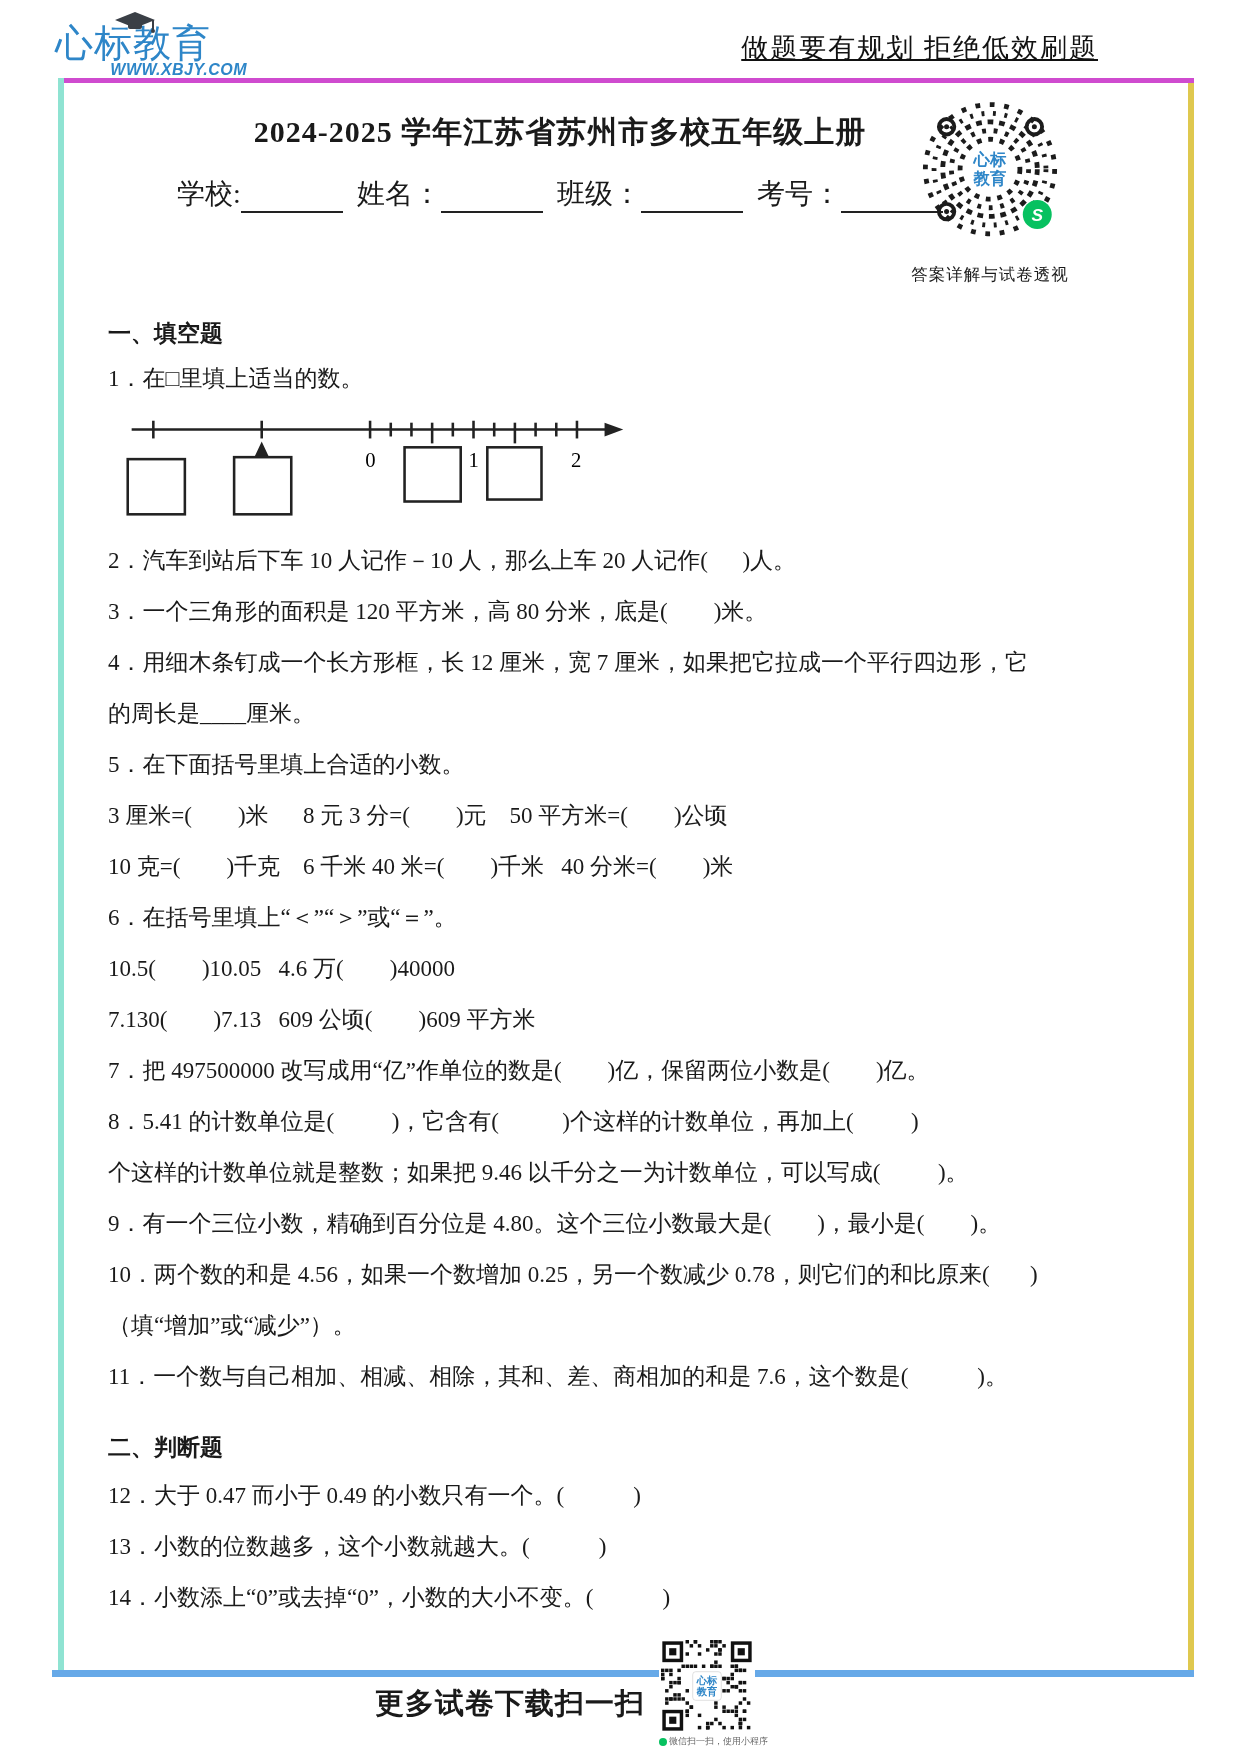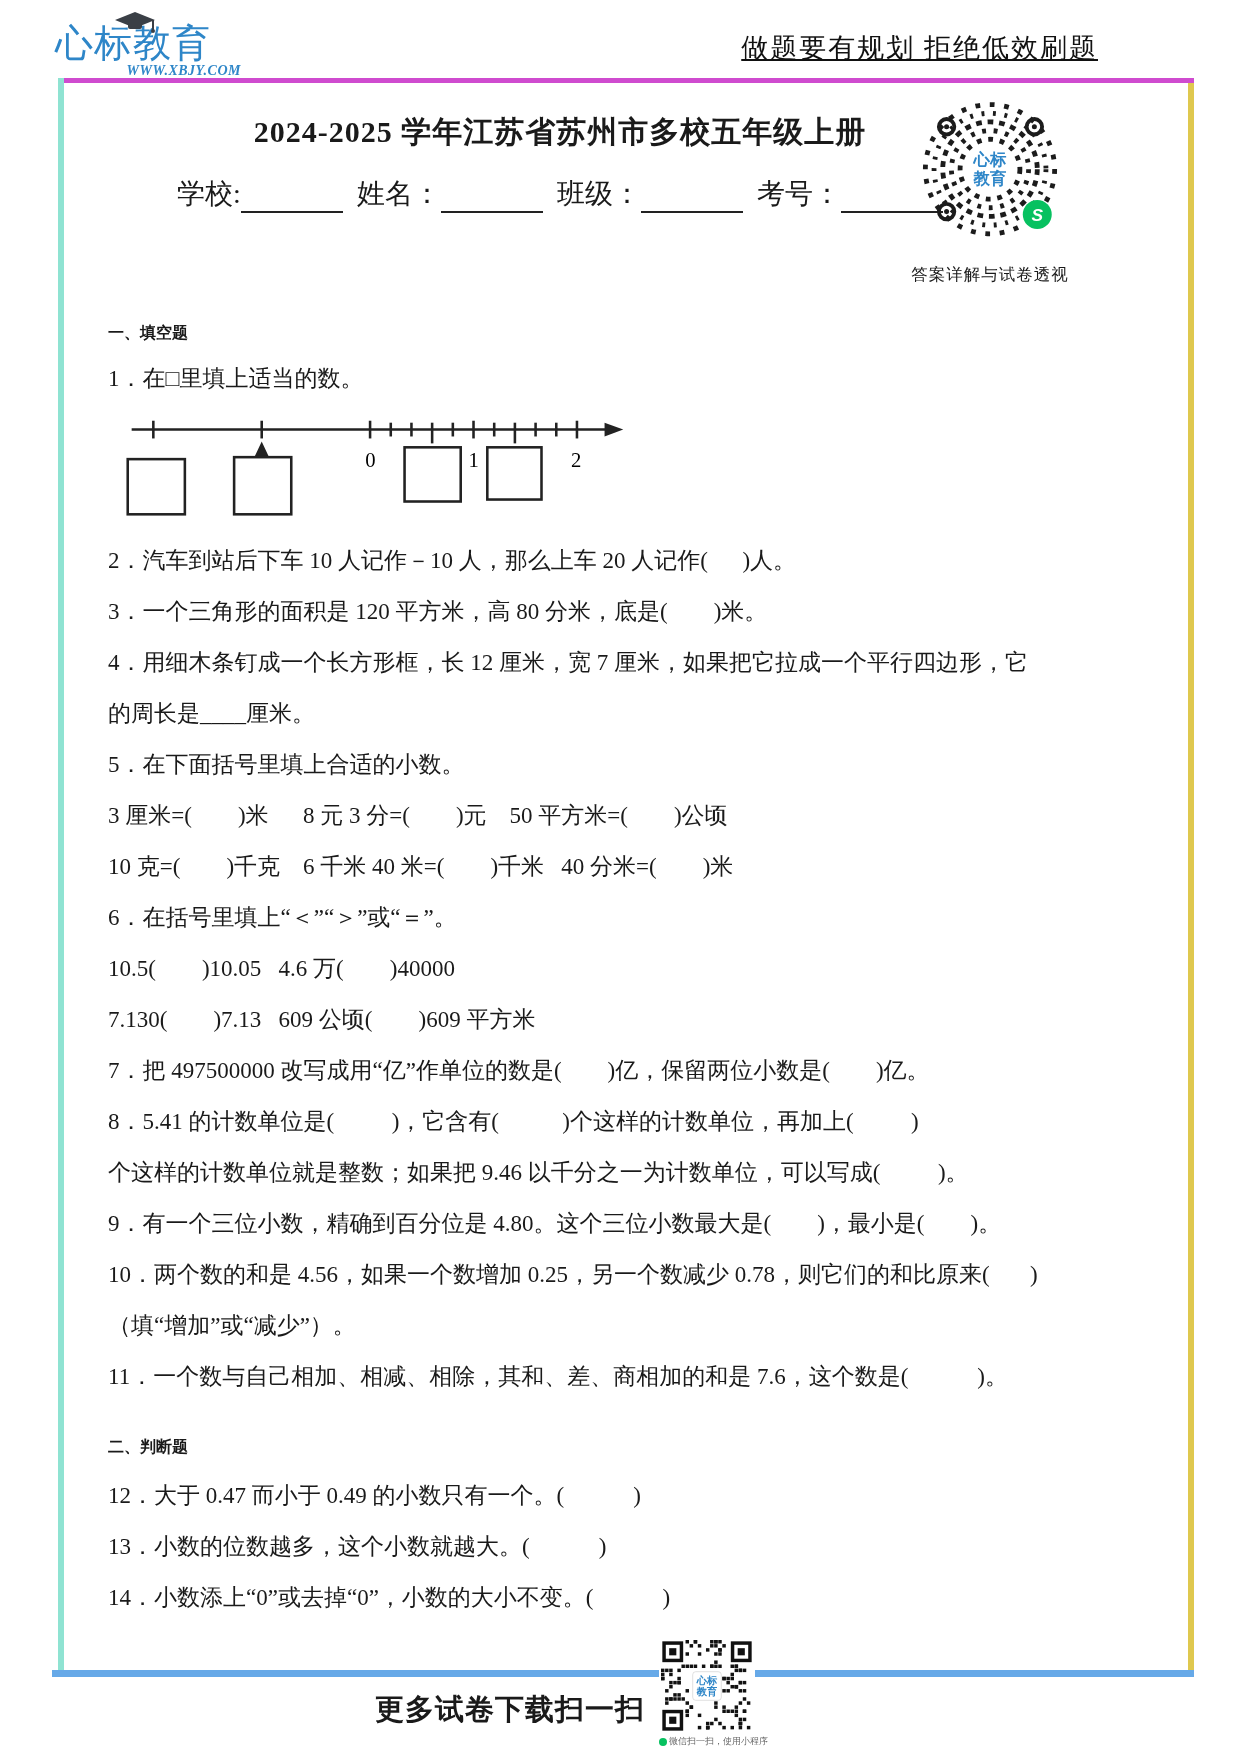--- a/index.html
+++ b/index.html
@@ -3,22 +3,22 @@
 <meta charset="utf-8">
 <style>
   html,body{margin:0;padding:0;background:#fff;}
   body{width:1240px;height:1754px;position:relative;overflow:hidden;
        font-family:"Liberation Serif","DejaVu Serif",serif;color:#1a1a1a;}
 
   
   .logo{position:absolute;left:55px;top:18px;width:210px;height:58px;}
   .logo-text{font-family:"Liberation Sans","DejaVu Sans",sans-serif;
              font-weight:normal;font-size:38px;color:#2e86c8;letter-spacing:1px;}
-  .logo-sub{position:absolute;right:24px;bottom:-3px;font-family:Liberation Serif, serif;
-            font-size:14px;font-style:italic;font-weight:bold;color:#2e86c8;letter-spacing:.5px;}
+  .logo-sub{position:absolute;right:18px;bottom:-3px;font-family:Liberation Sans, sans-serif;
+            font-size:16px;font-style:italic;font-weight:bold;color:#2e86c8;letter-spacing:.5px;}
   .logo-cap{position:absolute;left:58px;top:-8px;}
   .slogan{position:absolute;right:142px;top:30px;font-size:27px;color:#111;letter-spacing:2px;text-decoration:underline;}
 
   
   .frame-top{position:absolute;left:58px;top:78px;width:1136px;height:5px;background:#cf4bcf;}
   .frame-left{position:absolute;left:58px;top:78px;width:6px;height:1595px;background:#8fe3d2;}
   .frame-right{position:absolute;left:1188px;top:83px;width:6px;height:1590px;background:#dfc84f;}
   .frame-bottom{position:absolute;left:52px;top:1670px;width:1142px;height:7px;background:#66a9e8;z-index:1;}
 
   
@@ -28,32 +28,32 @@
   .form-row{margin-top:22px;display:flex;justify-content:center;align-items:flex-end;font-size:28px;font-family:Liberation Serif, serif;}
   .form-field{display:flex;align-items:flex-end;margin:0 7px;}
   .blank{display:inline-block;width:102px;border-bottom:2px solid #222;height:24px;}
 
   .qr-round{position:absolute;left:900px;top:92px;width:180px;text-align:center;z-index:2;}
   .qr-caption{font-size:16.5px;margin-top:4px;letter-spacing:1px;}
 
   
   .content{position:absolute;left:108px;top:310px;width:1056px;}
   .sec-heading{font-family:"Liberation Sans","DejaVu Sans",sans-serif;
-               font-weight:bold;font-size:16px;line-height:46px;margin:0;}
+               font-weight:bold;font-size:23px;line-height:46px;margin:0;}
   .sec2{margin-top:22px;}
   .q{font-size:23px;line-height:51px;margin:0;white-space:pre-wrap;}
   .q1line{line-height:46px;}
   .numline-wrap{height:133px;margin-left:2px;}
 
   
   .footer-row{position:absolute;left:0;top:1684px;width:1240px;display:flex;
               justify-content:center;align-items:flex-start;gap:14px;
               transform:translateX(-55px);z-index:2;}
   .footer-text{font-family:"Liberation Sans","DejaVu Sans",sans-serif;
-               font-size:29px;font-weight:600;letter-spacing:1px;margin-top:6px;}
+               font-size:29px;font-weight:600;letter-spacing:1px;}
   .qr-square{width:96px;text-align:center;margin-top:-44px;background:#fff;}
   .qr-mini-caption{font-size:9px;color:#666;line-height:10px;white-space:nowrap;}
   .qr-mini-caption .dot{display:inline-block;width:8px;height:8px;border-radius:50%;
                         background:#07c160;vertical-align:middle;margin-right:2px;}
 </style>
 </head>
 <body>
 
 <div class="logo">
   <span class="logo-text">心标教育</span>

